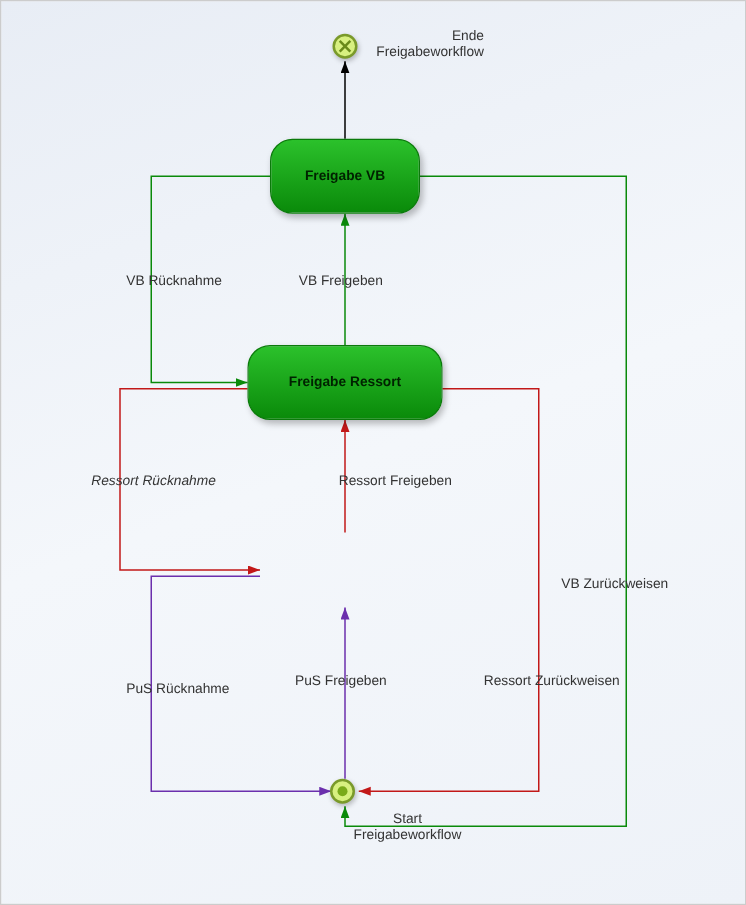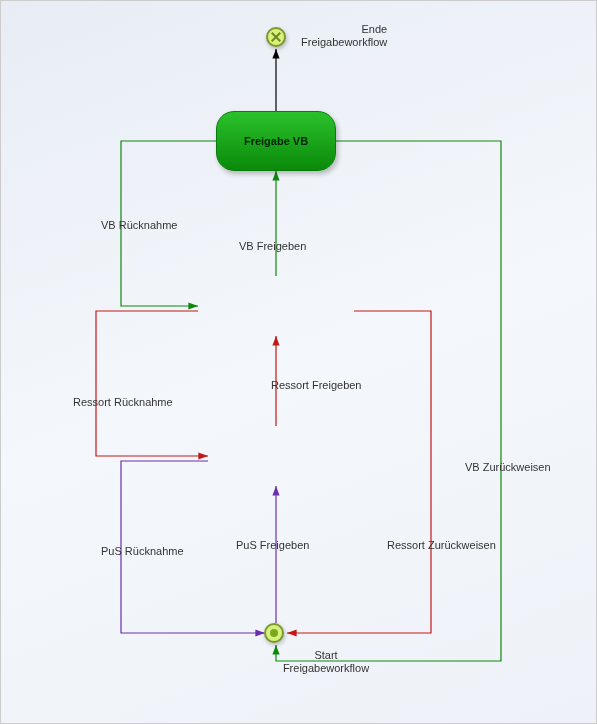--- a/index.html
+++ b/index.html
@@ -131,32 +131,35 @@
     <path d="M335,140 L500,140 L500,660 L275,660 L275,644" stroke="#0a8a0a" stroke-width="1.2" fill="none" marker-end="url(#arrow-green)"></path>
   </svg>
 
   <div class="circle-node end-circle" style="left:265px; top:26px;"></div>
   <div class="label" style="left:300px; top:22px;text-align:right;">Ende<br>Freigabeworkflow</div>
 
   <div class="node green" style="left:215px; top:110px; width:120px; height:60px;">
     <span>Freigabe VB</span>
   </div>
 
+  <div class="node green" style="left:197px; top:275px; width:156px; height:60px;">
+    <span>Freigabe Ressort</span>
+  </div>
 
 
   <div class="circle-node start-outer" style="left:263px; top:622px;">
     <div class="start-inner"></div>
   </div>
   <div class="label" style="left:245px; top:648px; width:100px;margin-left:30px;">Start<br>Freigabeworkflow</div>
 
   <div class="label" style="left:100px; top:218px;">VB Rücknahme</div>
-  <div class="label" style="left:238px; top:218px;margin-top:21px;">VB Freigeben</div>
+  <div class="label" style="left:238px; top:218px;">VB Freigeben</div>
 
-  <div class="label" style="left:72px; top:395px;">Ressort Rücknahme</div>
+  <div class="label" style="left:72px; top:378px;font-style:italic;">Ressort Rücknahme</div>
   <div class="label" style="left:222px; top:378px;padding-left:48px;">Ressort Freigeben</div>
 
   <div class="label" style="left:100px; top:544px;">PuS Rücknahme</div>
   <div class="label" style="left:235px; top:538px;">PuS Freigeben</div>
 
-  <div class="label" style="left:464px; top:460px;text-align:right;">VB Zurückweisen</div>
+  <div class="label" style="left:448px; top:460px;text-align:right;">VB Zurückweisen</div>
   <div class="label" style="left:338px; top:538px;margin-left:48px;">Ressort Zurückweisen</div>
 
 </div>
 
 </body></html>

